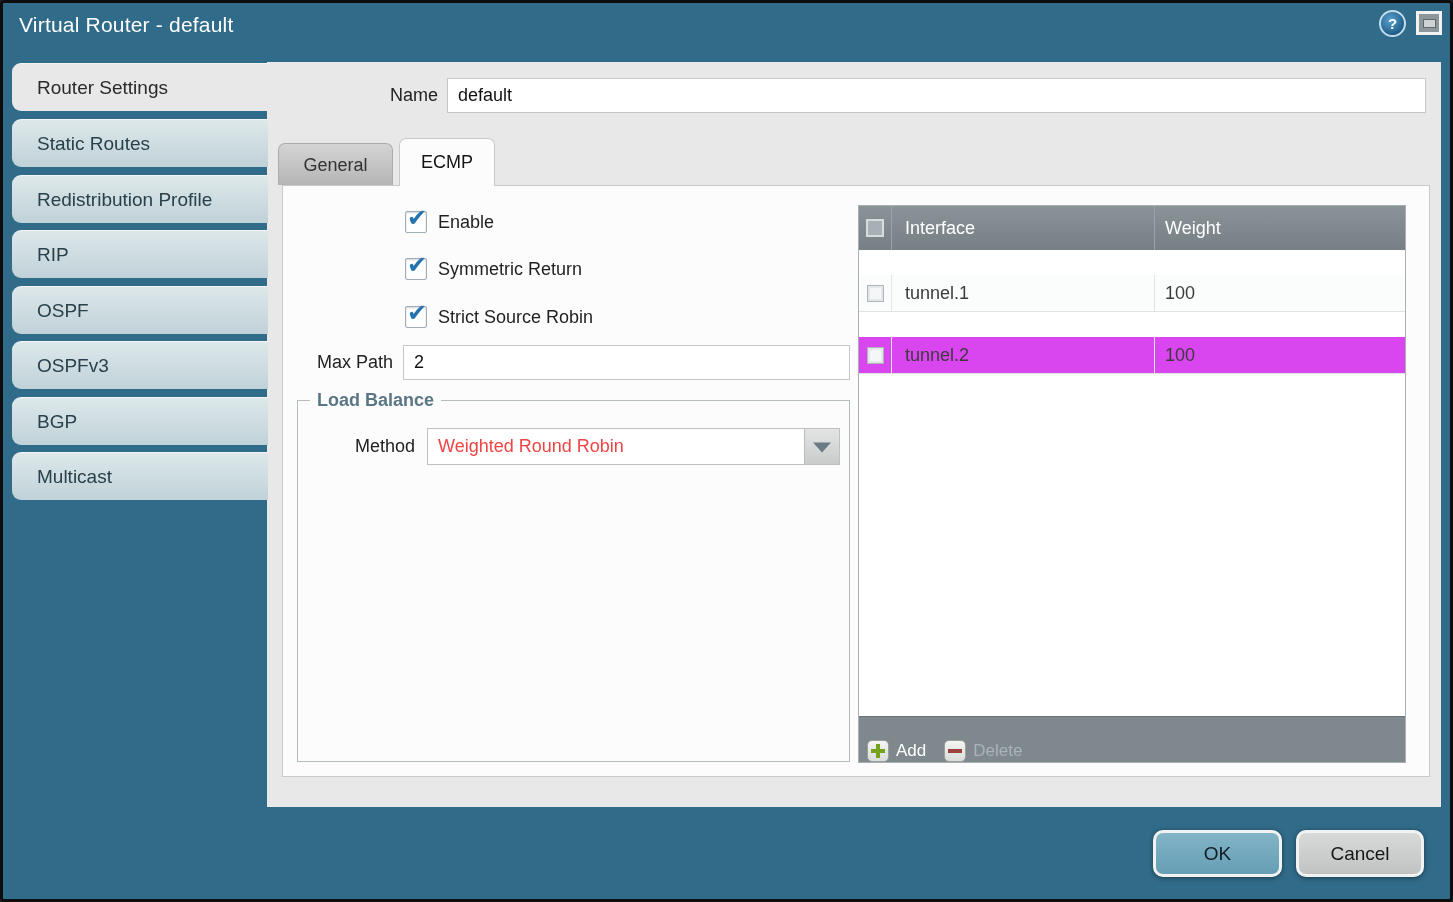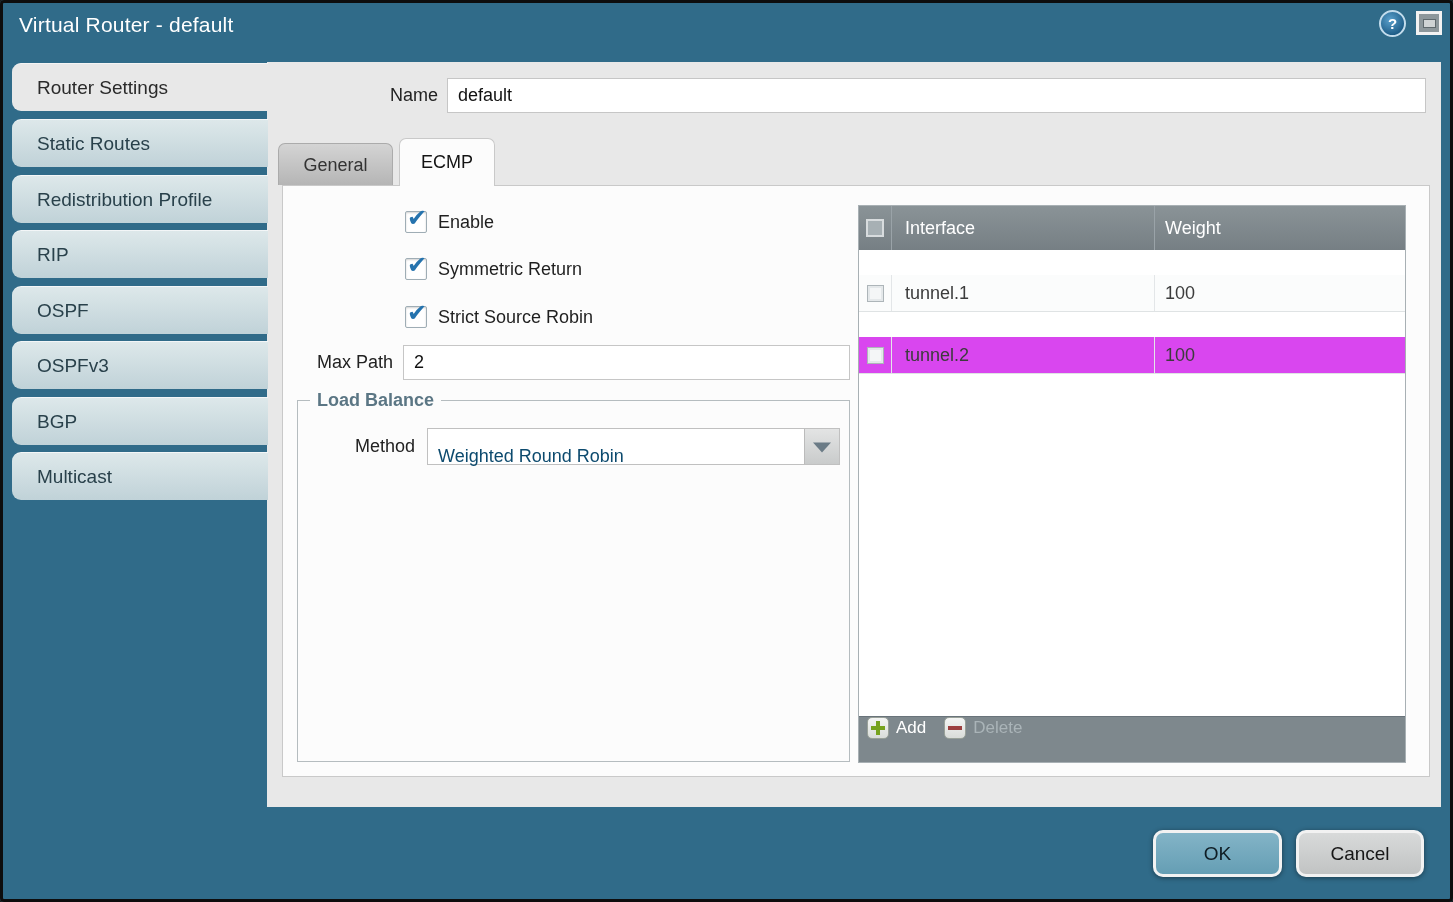--- a/index.html
+++ b/index.html
@@ -79,21 +79,21 @@
   .lb-box{ position:absolute; left:297px; top:400px; width:553px; height:362px;
     border:1px solid #b5bcbf; box-sizing:border-box; z-index:3; }
   .lb-legend{ position:absolute; left:310px; top:390px; z-index:4; background:#fcfcfc; padding:0 7px;
     font-size:18px; font-weight:bold; color:#5b7684; }
   .method-label{ position:absolute; left:305px; top:428px; width:110px; height:37px; line-height:37px;
     text-align:right; font-size:18px; color:#222; z-index:3; }
   .combo{
     position:absolute; left:427px; top:428px; width:413px; height:37px; box-sizing:border-box;
     background:#fff; border:1px solid #c0c0c0; z-index:3; cursor:pointer;
   }
-  .combo .combo-text{ position:absolute; left:10px; top:10px; line-height:35px; font-size:18px; color:#0c4a6e; }
+  .combo .combo-text{ position:absolute; left:10px; top:0; line-height:35px; font-size:18px; color:#ef4444; }
   .combo .combo-btn{
     position:absolute; right:0; top:0; width:35px; height:100%;
     background:linear-gradient(#e3e4e4,#c9cbcb); border-left:1px solid #bbb; box-sizing:border-box; cursor:pointer;
   }
   .combo .combo-btn::after{
     content:""; position:absolute; left:50%; top:50%; transform:translate(-50%,-45%);
     border-left:9px solid transparent; border-right:9px solid transparent; border-top:10px solid #6b7b86;
   }
   
   .iface-table{
@@ -111,21 +111,21 @@
   .col-weight{ flex:1; padding-left:10px; box-sizing:border-box; align-self:stretch; display:flex; align-items:center; }
   .t-head .col-iface{ border-left:1px solid #9aa3a8; }
   .t-head .col-weight{ border-left:1px solid #9aa3a8; }
   .t-row .col-iface{ border-left:1px solid #e3e6e8; }
   .t-row .col-weight{ border-left:1px solid #e3e6e8; }
   .hd-cb{ width:18px; height:18px; box-sizing:border-box; background:#a7b0b4; border:2px solid #d8dcde; cursor:pointer; }
   .row-cb{ width:17px; height:17px; box-sizing:border-box; background:#f4f6f7;
     border:1px solid #adb5b9; box-shadow:inset 0 0 0 2px #e4e8ea; cursor:pointer; }
   .t-fill{ flex:1 1 auto; background:#fff; }
   .t-foot{ flex:0 0 45px; background:#7e888d; border-top:1px solid #69737a;
-    display:flex; align-items:flex-start; padding-left:8px; gap:18px; }
+    display:flex; align-items:flex-end; padding-left:8px; gap:18px; }
   .foot-btn{ display:flex; align-items:center; gap:7px; cursor:pointer; }
   .mini-ic{ position:relative; width:22px; height:22px; border-radius:5px;
     background:linear-gradient(#f4f5f4,#d9dcd9); border:1px solid #99a199; box-sizing:border-box; }
   .mini-ic .h{ position:absolute; left:3px; top:8px; width:14px; height:4px; }
   .mini-ic .v{ position:absolute; left:8px; top:3px; width:4px; height:14px; }
   .plus .h,.plus .v{ background:#76a21e; }
   .minus .h{ background:#9c4040; }
   .foot-label{ font-size:17px; }
   .add .foot-label{ color:#fff; }
   .del .foot-label{ color:#aab4b8; }

